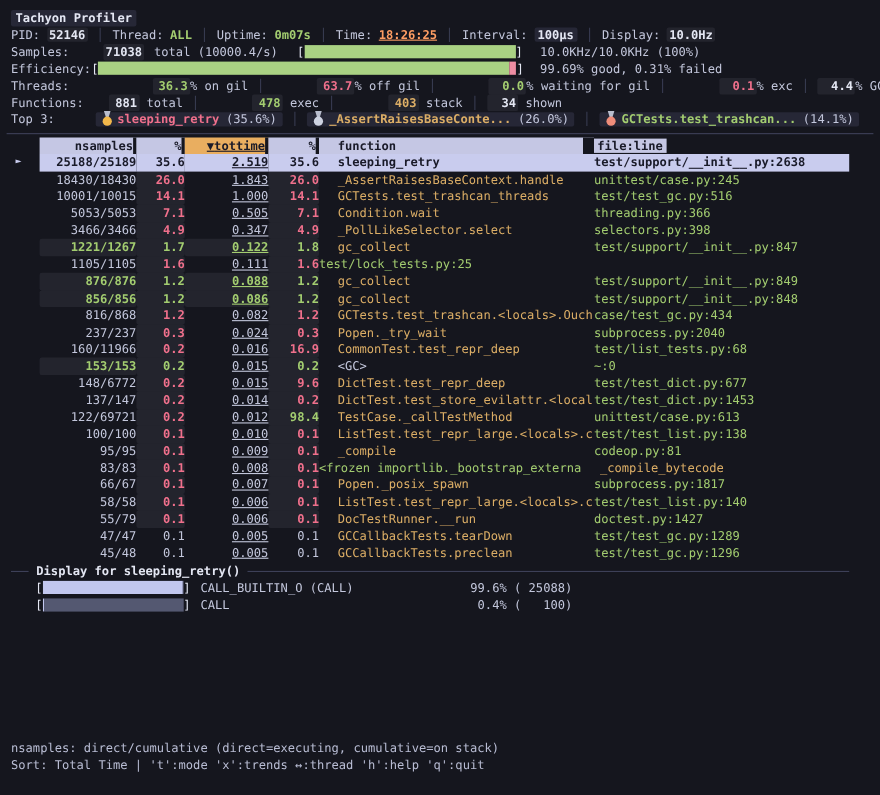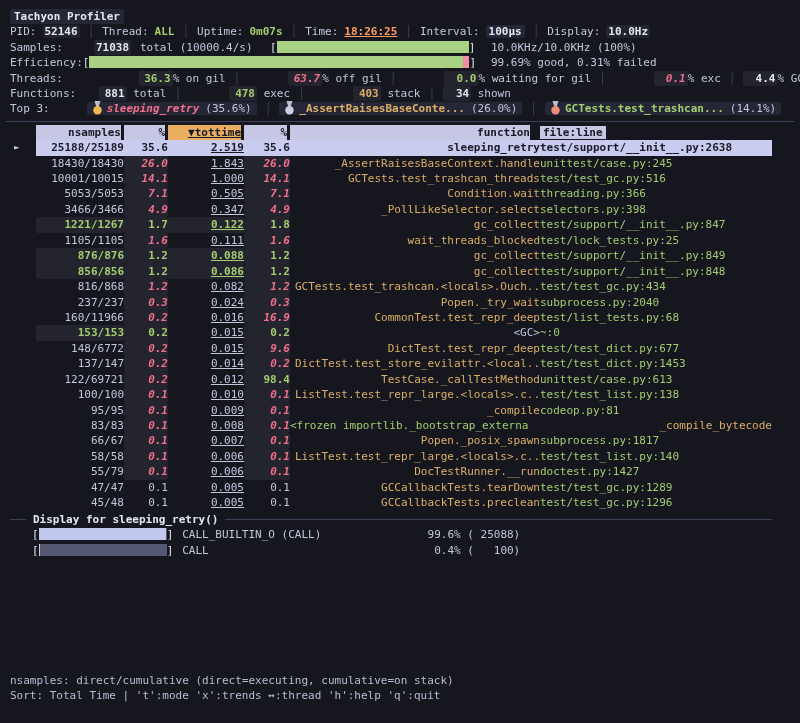--- a/index.html
+++ b/index.html
@@ -16,21 +16,21 @@
     font-family:"DejaVu Sans Mono","Liberation Mono",monospace;
     font-size:11px; position:relative; padding:9px 0 0 10px;
   }
   .line{position:relative;height:15.4px;line-height:15.4px;white-space:nowrap;}
   .sep{color:var(--dim);padding:0 8px;}
   .lbl{color:var(--fg);}
   .kv .lbl{margin-right:6px;}
   .v-fg{color:var(--fg);}
   .v-fgb{color:var(--fgb);font-weight:700;background:var(--hl);padding:0 2px;border-radius:2px;}
   .v-green{color:var(--green);font-weight:700;}
-  .v-red{color:var(--red);font-weight:700;font-style:italic;}
+  .v-red{color:var(--red);font-weight:700;}
   .v-yellow{color:var(--yellow);font-weight:700;}
   .v-orange{color:var(--orange);font-weight:700;text-decoration:underline;}
   .v-chip{color:var(--fgb);font-weight:700;background:var(--box);padding:0 3px;border-radius:2px;}
   .v-fn{color:var(--yellow);}
 
   
   .title{display:inline-block;background:var(--box);color:var(--fgb);font-weight:700;padding:0 4px;border-radius:2px;}
 
   
   .abs{position:absolute;top:0;}
@@ -53,21 +53,21 @@
   .hline{border-top:1px solid var(--dim);margin:4px 6px 3px -4px;height:0;}
 
   
   .trow{display:flex;height:15.45px;line-height:15.45px;white-space:pre;}
   .gut{flex:0 0 26px;color:var(--sel);font-size:9px;line-height:15.45px;padding-left:4px;}
   .cell{display:block;}
   .ns{flex:0 0 88px;text-align:right;}
   .p1{flex:0 0 44px;text-align:right;}
   .tt{flex:0 0 76px;text-align:right;text-decoration:underline;}
   .p2{flex:0 0 46px;text-align:right;}
-  .fn{flex:1 1 auto;padding-left:5px;overflow:hidden;text-align:right;}
+  .fn{flex:1 1 auto;padding-left:17px;overflow:hidden;}
   .fl{flex:0 0 232px;color:var(--green);overflow:visible;}
   .trow{margin-right:28px;}
   .cell.hl{background:var(--hl);border-radius:2px;}
   .trow.sel .cell{background:var(--sel);color:var(--dark) !important;font-weight:700;}
   .hrow .cell{background:var(--hdr);color:var(--dark);font-weight:700;}
   .hrow .ns,.hrow .p1,.hrow .tt,.hrow .p2{border-right:3px solid var(--bg);}
   .hrow .tt{background:var(--hdrorange);}
   .hrow .fn{border-right:10px solid var(--bg);}
   .hrow .fl{background:transparent;}
   .hrow .fl span{background:var(--hdr);padding:0 3px;}
@@ -205,21 +205,20 @@
       <span class="cell p2 v-green hl">1.8</span>
       <span class="cell fn v-fn">gc_collect</span>
       <span class="cell fl">test/support/__init__.py:847</span>
     </div>
     <div class="trow">
       <span class="gut"></span>
       <span class="cell ns v-fg">1105/1105</span>
       <span class="cell p1 v-red hl">1.6</span>
       <span class="cell tt v-fg">0.111</span>
       <span class="cell p2 v-red hl">1.6</span>
-      <span class="cell fn v-fn">wait_threads_blocked</span>
       <span class="cell fl">test/lock_tests.py:25</span>
     </div>
     <div class="trow">
       <span class="gut"></span>
       <span class="cell ns v-green hl">876/876</span>
       <span class="cell p1 v-green hl">1.2</span>
       <span class="cell tt v-green hl">0.088</span>
       <span class="cell p2 v-green hl">1.2</span>
       <span class="cell fn v-fn">gc_collect</span>
       <span class="cell fl">test/support/__init__.py:849</span>
@@ -233,21 +232,21 @@
       <span class="cell fn v-fn">gc_collect</span>
       <span class="cell fl">test/support/__init__.py:848</span>
     </div>
     <div class="trow">
       <span class="gut"></span>
       <span class="cell ns v-fg">816/868</span>
       <span class="cell p1 v-red hl">1.2</span>
       <span class="cell tt v-fg">0.082</span>
       <span class="cell p2 v-red hl">1.2</span>
       <span class="cell fn v-fn">GCTests.test_trashcan.&lt;locals&gt;.Ouch...</span>
-      <span class="cell fl">test/test_gc.py:434</span>
+      <span class="cell fl">case/test_gc.py:434</span>
     </div>
     <div class="trow">
       <span class="gut"></span>
       <span class="cell ns v-fg">237/237</span>
       <span class="cell p1 v-red hl">0.3</span>
       <span class="cell tt v-fg">0.024</span>
       <span class="cell p2 v-red hl">0.3</span>
       <span class="cell fn v-fn">Popen._try_wait</span>
       <span class="cell fl">subprocess.py:2040</span>
     </div>

